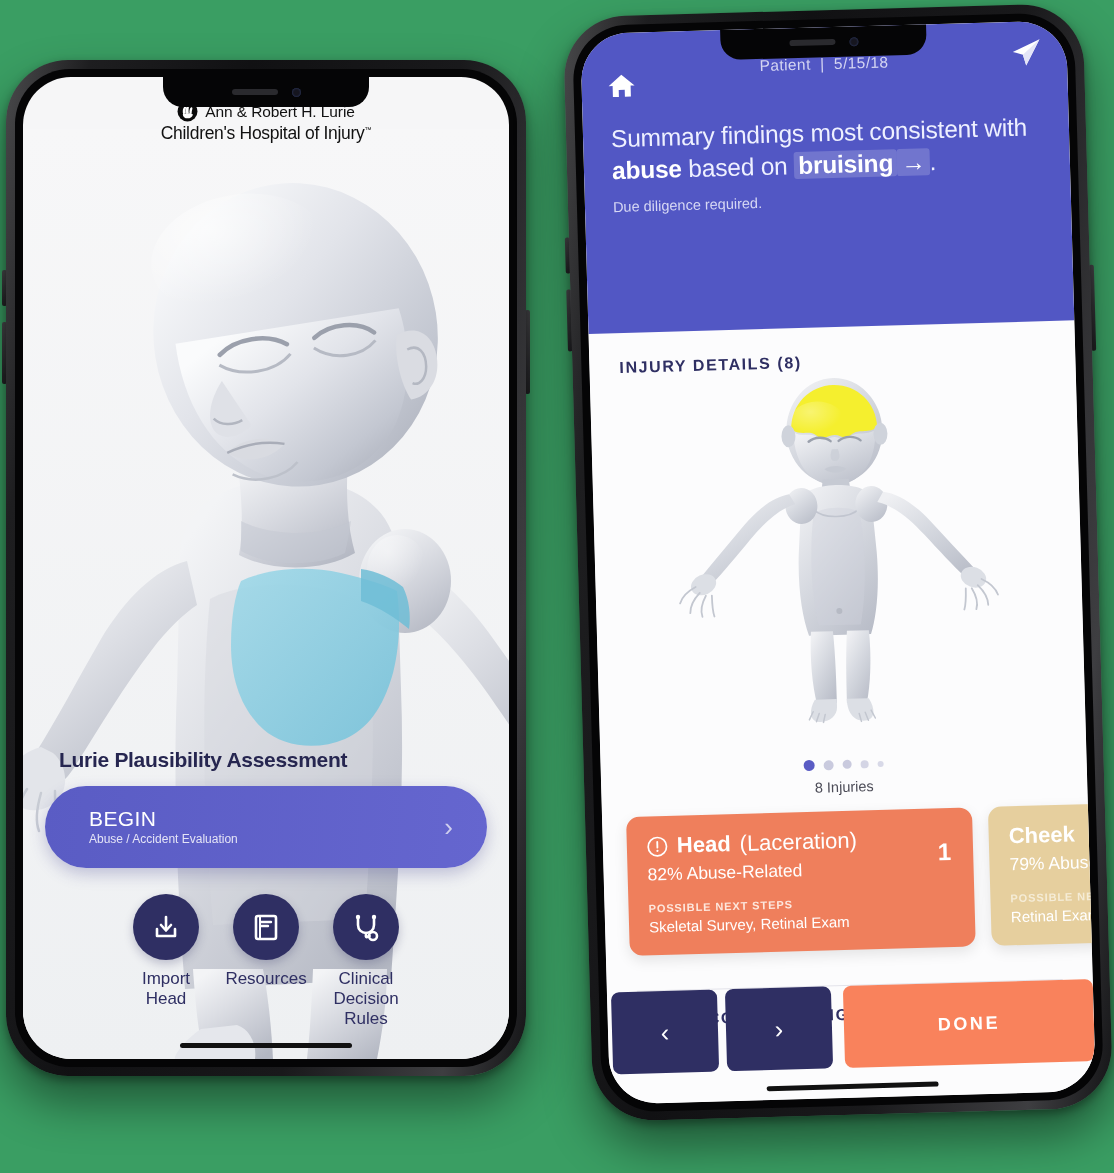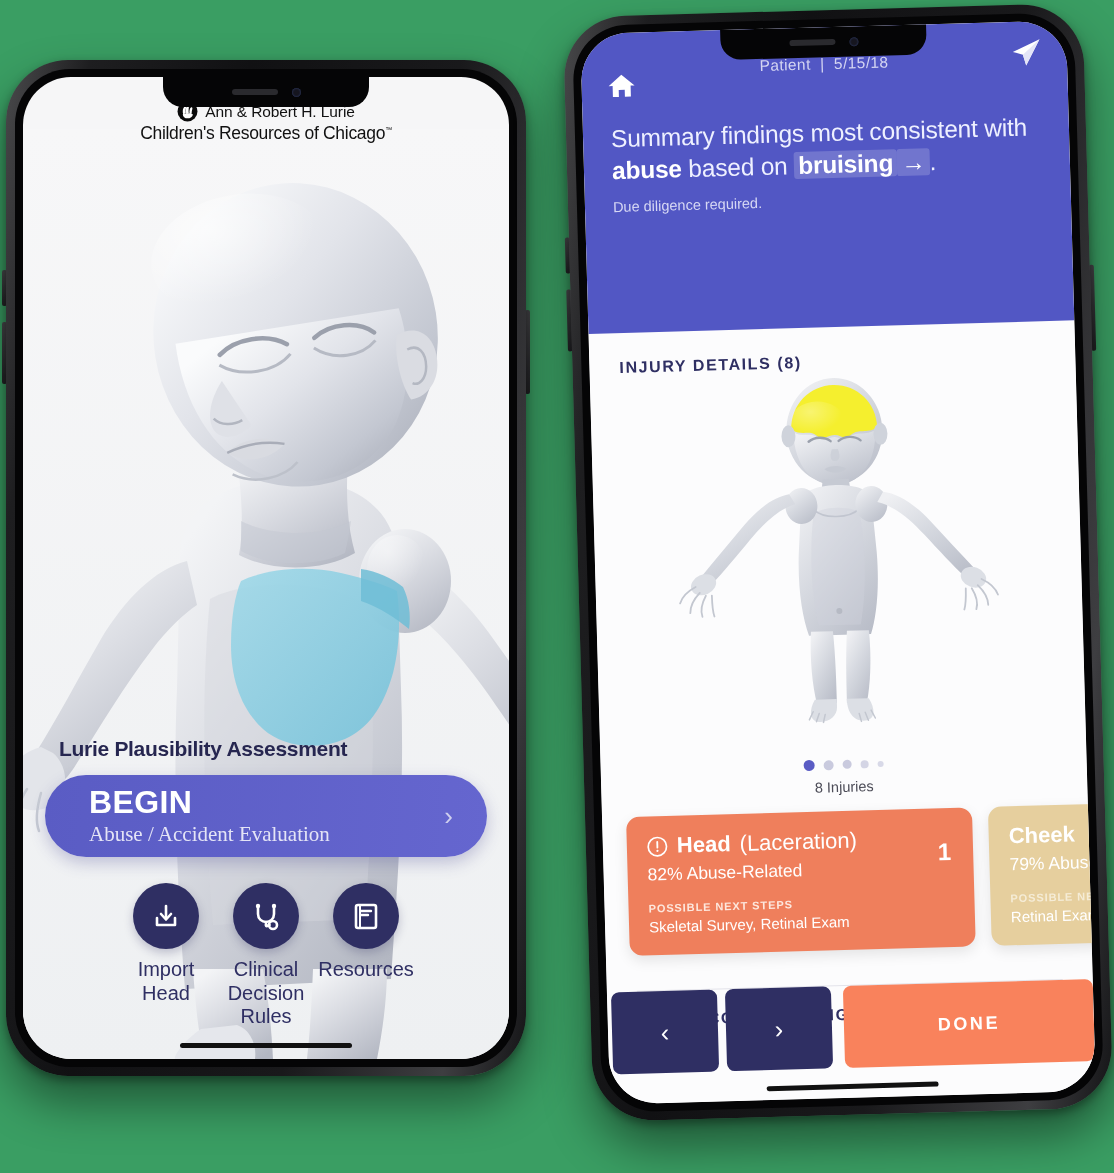--- a/index.html
+++ b/index.html
@@ -66,35 +66,35 @@
   .lp-title{
     font-size:21px; font-weight:bold; color:#262650; letter-spacing:-.3px;
     margin:0 0 14px 14px;
   }
   .begin-btn{
     position:relative; height:82px; border-radius:44px;
     background:linear-gradient(95deg,#5a5cc4,#6566cf);
     box-shadow:0 6px 16px rgba(60,60,140,.28);
     display:flex; flex-direction:column; justify-content:center; padding-left:44px;
   }
-  .begin-main{ color:#fff; font-size:32px; font-weight:bold; letter-spacing:.4px; line-height:1.1; }
-  .begin-sub{ color:#e4e4f6; font-size:21px; margin-top:2px;font-family:Liberation Serif, serif; }
+  .begin-main{ color:#fff; font-size:21px; font-weight:normal; letter-spacing:.4px; line-height:1.1; }
+  .begin-sub{ color:#e4e4f6; font-size:12px; margin-top:2px; }
   .begin-chev{ position:absolute; right:34px; top:50%; transform:translateY(-50%);
                color:#cfcfee; font-size:26px; font-weight:300; }
 
   .lp-actions{ display:flex; justify-content:center; gap:26px; margin-top:26px; }
   .action{ width:74px; display:flex; flex-direction:column; align-items:center; }
   .action-circle{
     width:66px; height:66px; border-radius:50%; background:#2f2f63;
     display:flex; align-items:center; justify-content:center;
     box-shadow:0 4px 10px rgba(40,40,90,.25);
   }
   .action-label{
     margin-top:9px; text-align:center; color:#2f2f63;
-    font-size:20px; line-height:1.18; font-weight:500;
+    font-size:17px; line-height:1.18; font-weight:500;
   }
 
   
   #phoneRight{ left:578px; top:10px; width:520px; height:1105px;
                transform:rotate(-1.6deg); transform-origin:50% 50%; }
   #phoneRight .screen{ background:#fcfcfd; }
 
   .rp-header{
     position:absolute; top:0; left:0; right:0; height:300px;
     background:#5257c4; z-index:15;
@@ -280,21 +280,21 @@
               <g fill="#fff">
                 <path d="M12 26 C 10 20 11 14 14 11 C 16 9 18 11 17 14 C 16 17 16 20 17 22 Z"></path>
                 <path d="M18 25 C 16 19 16 13 19 10 C 21 8 23 10 22.5 13 C 22 17 22 21 22.5 23 Z"></path>
                 <path d="M24 25 C 23 19 24 14 27 12 C 29 11 30 13 29 16 C 28 19 28 22 28 24 Z"></path>
                 <path d="M11 25 C 16 23 25 23 30 25 C 30 30 25 33 20 33 C 15 33 11 30 11 25 Z"></path>
               </g>
             </svg>
             <span class="logo-l1">Ann &amp; Robert H. Lurie</span>
           </div>
           <div class="logo-l2">
-            <span>Children's Resources of Chicago</span><span class="logo-tm">™</span>
+            <span>Children's Hospital of Injury</span><span class="logo-tm">™</span>
           </div>
         </div>
 
         <div class="lp-bottom">
           <div class="lp-title">Lurie Plausibility Assessment</div>
 
           <div class="begin-btn">
             <span class="begin-main">BEGIN</span>
             <span class="begin-sub">Abuse / Accident Evaluation</span>
             <span class="begin-chev">›</span>
@@ -309,50 +309,50 @@
                   <path d="M11 14 L16 19.5 L21 14" stroke="#fff" stroke-width="2.6" fill="none" stroke-linecap="round" stroke-linejoin="round"></path>
                   <path d="M7 18 L7 25 L25 25 L25 18" stroke="#fff" stroke-width="2.6" fill="none" stroke-linecap="round" stroke-linejoin="round"></path>
                 </svg>
               </span>
               <span class="action-label">
                 <span>Import</span><br>
                 <span>Head</span>
               </span>
             </div>
 
+
+            <div class="action">
+              <span class="action-circle">
+                <svg width="30" height="32" viewBox="0 0 30 32">
+                  <rect x="5" y="5" width="20" height="23" rx="2" fill="none" stroke="#fff" stroke-width="2.6"></rect>
+                  <path d="M10 11 L20 11" stroke="#fff" stroke-width="2.4" stroke-linecap="round"></path>
+                  <path d="M10 15 L17 15" stroke="#fff" stroke-width="2.4" stroke-linecap="round"></path>
+                  <path d="M9 5 L9 28" stroke="#fff" stroke-width="2"></path>
+                </svg>
+              </span>
+              <span class="action-label">
+                <span>Resources</span>
+              </span>
+            </div>
 
             <div class="action">
               <span class="action-circle">
                 <svg width="32" height="32" viewBox="0 0 32 32">
                   <path d="M8 6 L8 14 C 8 19 12 22 16 22 C 20 22 24 19 24 14 L24 6" fill="none" stroke="#fff" stroke-width="2.6" stroke-linecap="round"></path>
                   <circle cx="8" cy="6" r="2.2" fill="#fff"></circle>
                   <circle cx="24" cy="6" r="2.2" fill="#fff"></circle>
                   <path d="M16 22 L16 25" stroke="#fff" stroke-width="2.6" stroke-linecap="round"></path>
                   <circle cx="23" cy="25" r="4" fill="none" stroke="#fff" stroke-width="2.6"></circle>
                   <path d="M16 25 C 16 27.5 18.5 25 19.5 25" stroke="#fff" stroke-width="2.6" fill="none" stroke-linecap="round"></path>
                 </svg>
               </span>
               <span class="action-label">
                 <span>Clinical</span><br>
                 <span>Decision</span><br>
                 <span>Rules</span>
-              </span>
-            </div>
-
-            <div class="action">
-              <span class="action-circle">
-                <svg width="30" height="32" viewBox="0 0 30 32">
-                  <rect x="5" y="5" width="20" height="23" rx="2" fill="none" stroke="#fff" stroke-width="2.6"></rect>
-                  <path d="M10 11 L20 11" stroke="#fff" stroke-width="2.4" stroke-linecap="round"></path>
-                  <path d="M10 15 L17 15" stroke="#fff" stroke-width="2.4" stroke-linecap="round"></path>
-                  <path d="M9 5 L9 28" stroke="#fff" stroke-width="2"></path>
-                </svg>
-              </span>
-              <span class="action-label">
-                <span>Resources</span>
               </span>
             </div>
 
           </div>
         </div>
       </div>
 
       <div class="homebar" style="width:172px;"></div>
     </div>
   </div>

